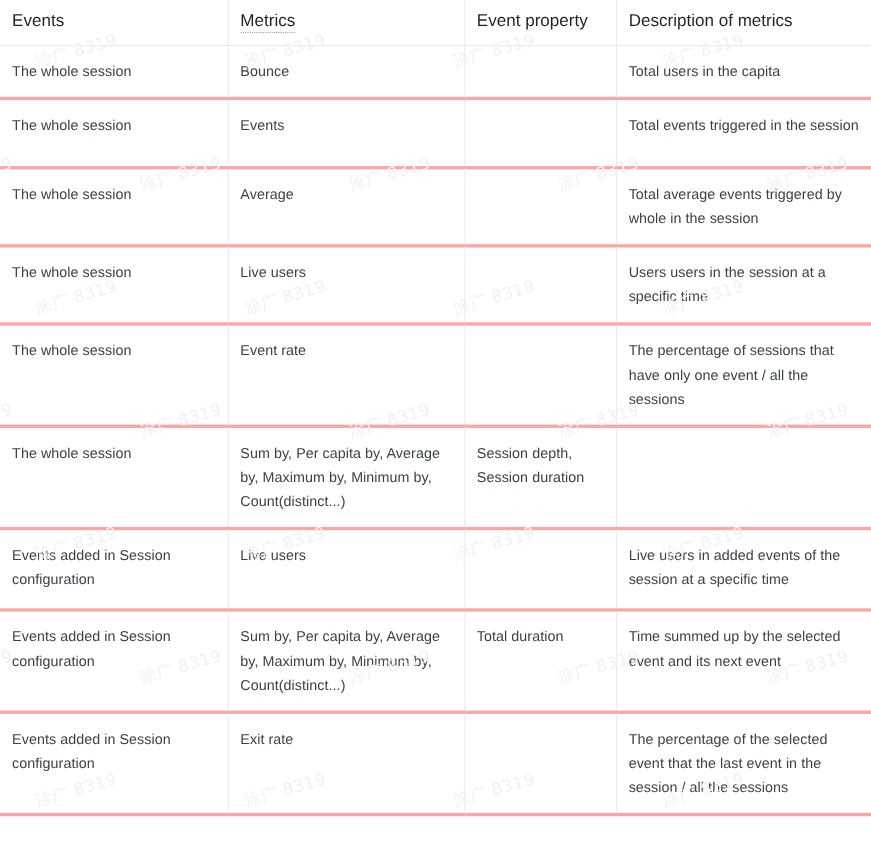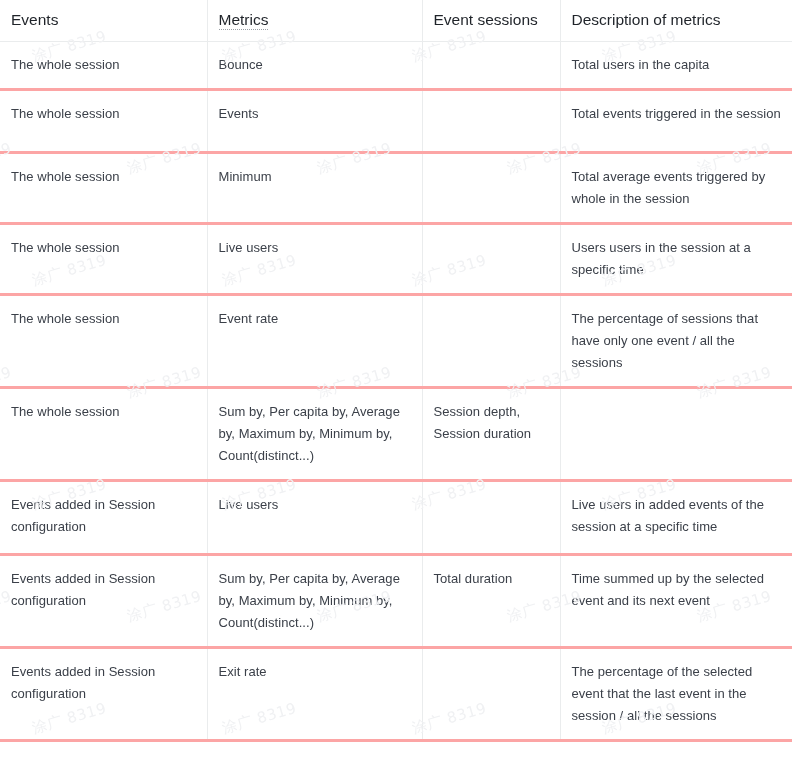--- a/index.html
+++ b/index.html
@@ -151,21 +151,21 @@
     </colgroup>
     <thead>
       <tr>
         <th>
           <span class="hdr-label">Events</span>
         </th>
         <th>
           <span class="hdr-label hdr-dotted">Metrics</span>
         </th>
         <th>
-          <span class="hdr-label">Event sessions</span>
+          <span class="hdr-label">Event property</span>
         </th>
         <th>
           <span class="hdr-label">Description of metrics</span>
         </th>
       </tr>
     </thead>
     <tbody id="table-body">
         <tr data-h="40" style="height: 40px;">
           <td>
             <span class="cell-text">The whole session</span>
@@ -192,21 +192,21 @@
           </td>
           <td>
             <span class="cell-text">Total events triggered in the session</span>
           </td>
         </tr>
         <tr data-h="69" style="height: 69px;">
           <td>
             <span class="cell-text">The whole session</span>
           </td>
           <td>
-            <span class="cell-text">Minimum</span>
+            <span class="cell-text">Average</span>
           </td>
           <td>
             <span class="empty-cell"></span>
           </td>
           <td>
             <span class="cell-text">Total average events triggered by whole in the session</span>
           </td>
         </tr>
         <tr data-h="63" style="height: 63px;">
           <td>

